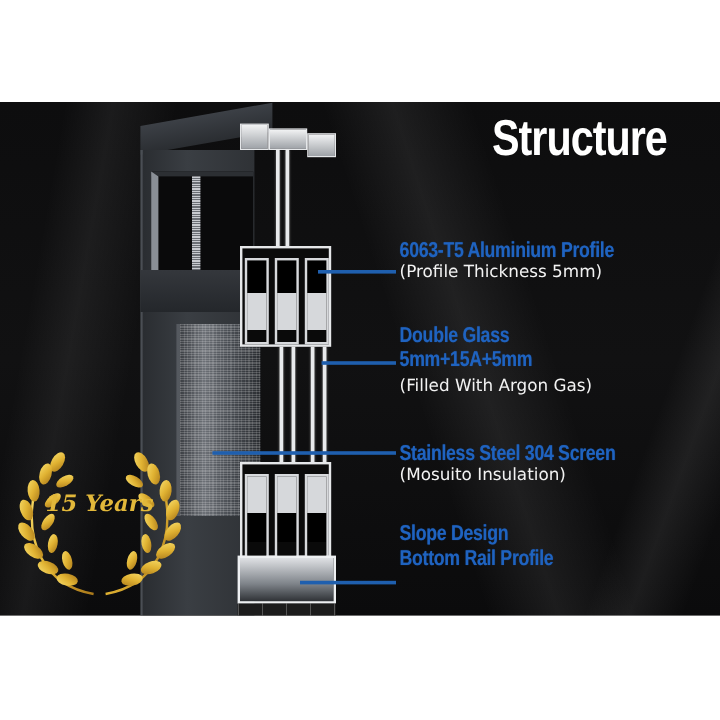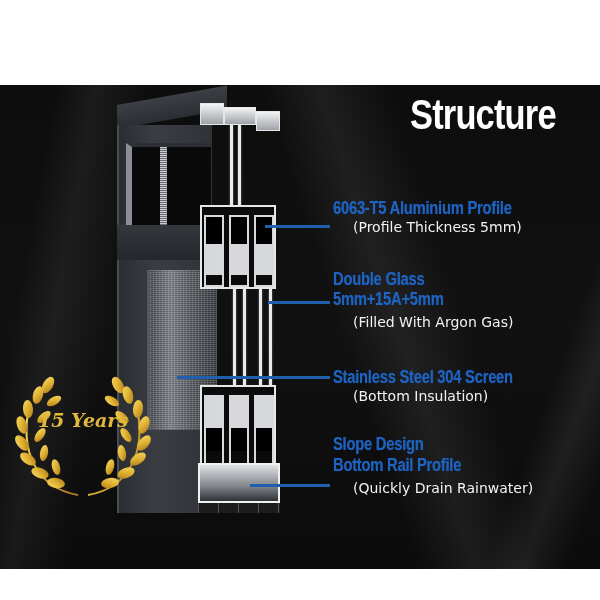--- a/index.html
+++ b/index.html
@@ -1,20 +1,20 @@
 <!DOCTYPE html>
 <html><head>
   <meta charset="utf-8">
   <style>
     * { margin: 0; padding: 0; box-sizing: border-box; }
     html, body { width: 600px; height: 600px; background: #ffffff; overflow: hidden; }
     body { position: relative; font-family: "Liberation Sans", sans-serif; }
 
     .panel {
-      position: absolute; left: 0; top: 85px; width: 600px; height: 484px;
+      position: absolute; left: 0; top: 85px; width: 600px; height: 428px;
       background:
         linear-gradient(100deg, rgba(255,255,255,0) 8%, rgba(255,255,255,0.06) 14%, rgba(255,255,255,0) 22%),
         linear-gradient(72deg, rgba(255,255,255,0) 55%, rgba(255,255,255,0.07) 63%, rgba(255,255,255,0) 72%),
         linear-gradient(110deg, rgba(255,255,255,0) 85%, rgba(255,255,255,0.07) 90%, rgba(255,255,255,0) 96%),
         linear-gradient(180deg, #0d0d0e 0%, #111112 50%, #0b0b0c 100%);
       overflow: hidden;
     }
 
     
     .frame-outer {
@@ -68,21 +68,21 @@
     
     .callout-line { position: absolute; height: 3px; background: #1f5fae; }
     .label-title {
       position: absolute; left: 333px; color: #1f63c0;
       font-family: "Liberation Sans", sans-serif; font-weight: bold;
       font-size: 18px; line-height: 20px; letter-spacing: -0.3px;
       transform: scaleX(0.82); transform-origin: left center; white-space: nowrap;
       text-shadow: 0 0 1px rgba(31,99,192,0.6);
     }
     .label-sub {
-      position: absolute; left: 353px; color: #f2f2f2;
+      position: absolute; left: 333px; color: #f2f2f2;
       font-family: "DejaVu Sans", sans-serif; font-size: 14px; line-height: 17px; white-space: nowrap;
     }
 
     .title {
       position: absolute; left: 410px; top: 6px; color: #ffffff;
       font-family: "Liberation Sans", sans-serif; font-weight: bold;
       font-size: 42px; line-height: 48px; letter-spacing: -1px;
       transform: scaleX(0.82); transform-origin: left center; white-space: nowrap;
     }
 
@@ -139,26 +139,25 @@
   <div class="label-title" style="top:113px;">6063-T5 Aluminium Profile</div>
   <div class="label-sub" style="top:134px;">(Profile Thickness 5mm)</div>
 
   <div class="callout-line" style="left:268px; top:216px; width:62px;"></div>
   <div class="label-title" style="top:184px;">Double Glass</div>
   <div class="label-title" style="top:204px;">5mm+15A+5mm</div>
   <div class="label-sub" style="top:229px;">(Filled With Argon Gas)</div>
 
   <div class="callout-line" style="left:177px; top:291px; width:153px;"></div>
   <div class="label-title" style="top:282px;">Stainless Steel 304 Screen</div>
-  <div class="label-sub" style="top:303px;">(Bottom Insulation)</div>
+  <div class="label-sub" style="top:303px;">(Mosuito Insulation)</div>
 
   <div class="callout-line" style="left:250px; top:399px; width:80px;"></div>
   <div class="label-title" style="top:349px;">Slope Design</div>
   <div class="label-title" style="top:370px;">Bottom Rail Profile</div>
-  <div class="label-sub" style="top:395px;">(Quickly Drain Rainwater)</div>
 
   <div class="badge">
     <svg width="150" height="128" viewBox="0 0 150 128">
       <defs>
         <linearGradient id="gold" x1="0" y1="0" x2="1" y2="1">
           <stop offset="0%" stop-color="#f7dc6a"></stop>
           <stop offset="50%" stop-color="#e0b232"></stop>
           <stop offset="100%" stop-color="#a9781a"></stop>
         </linearGradient>
       </defs>

